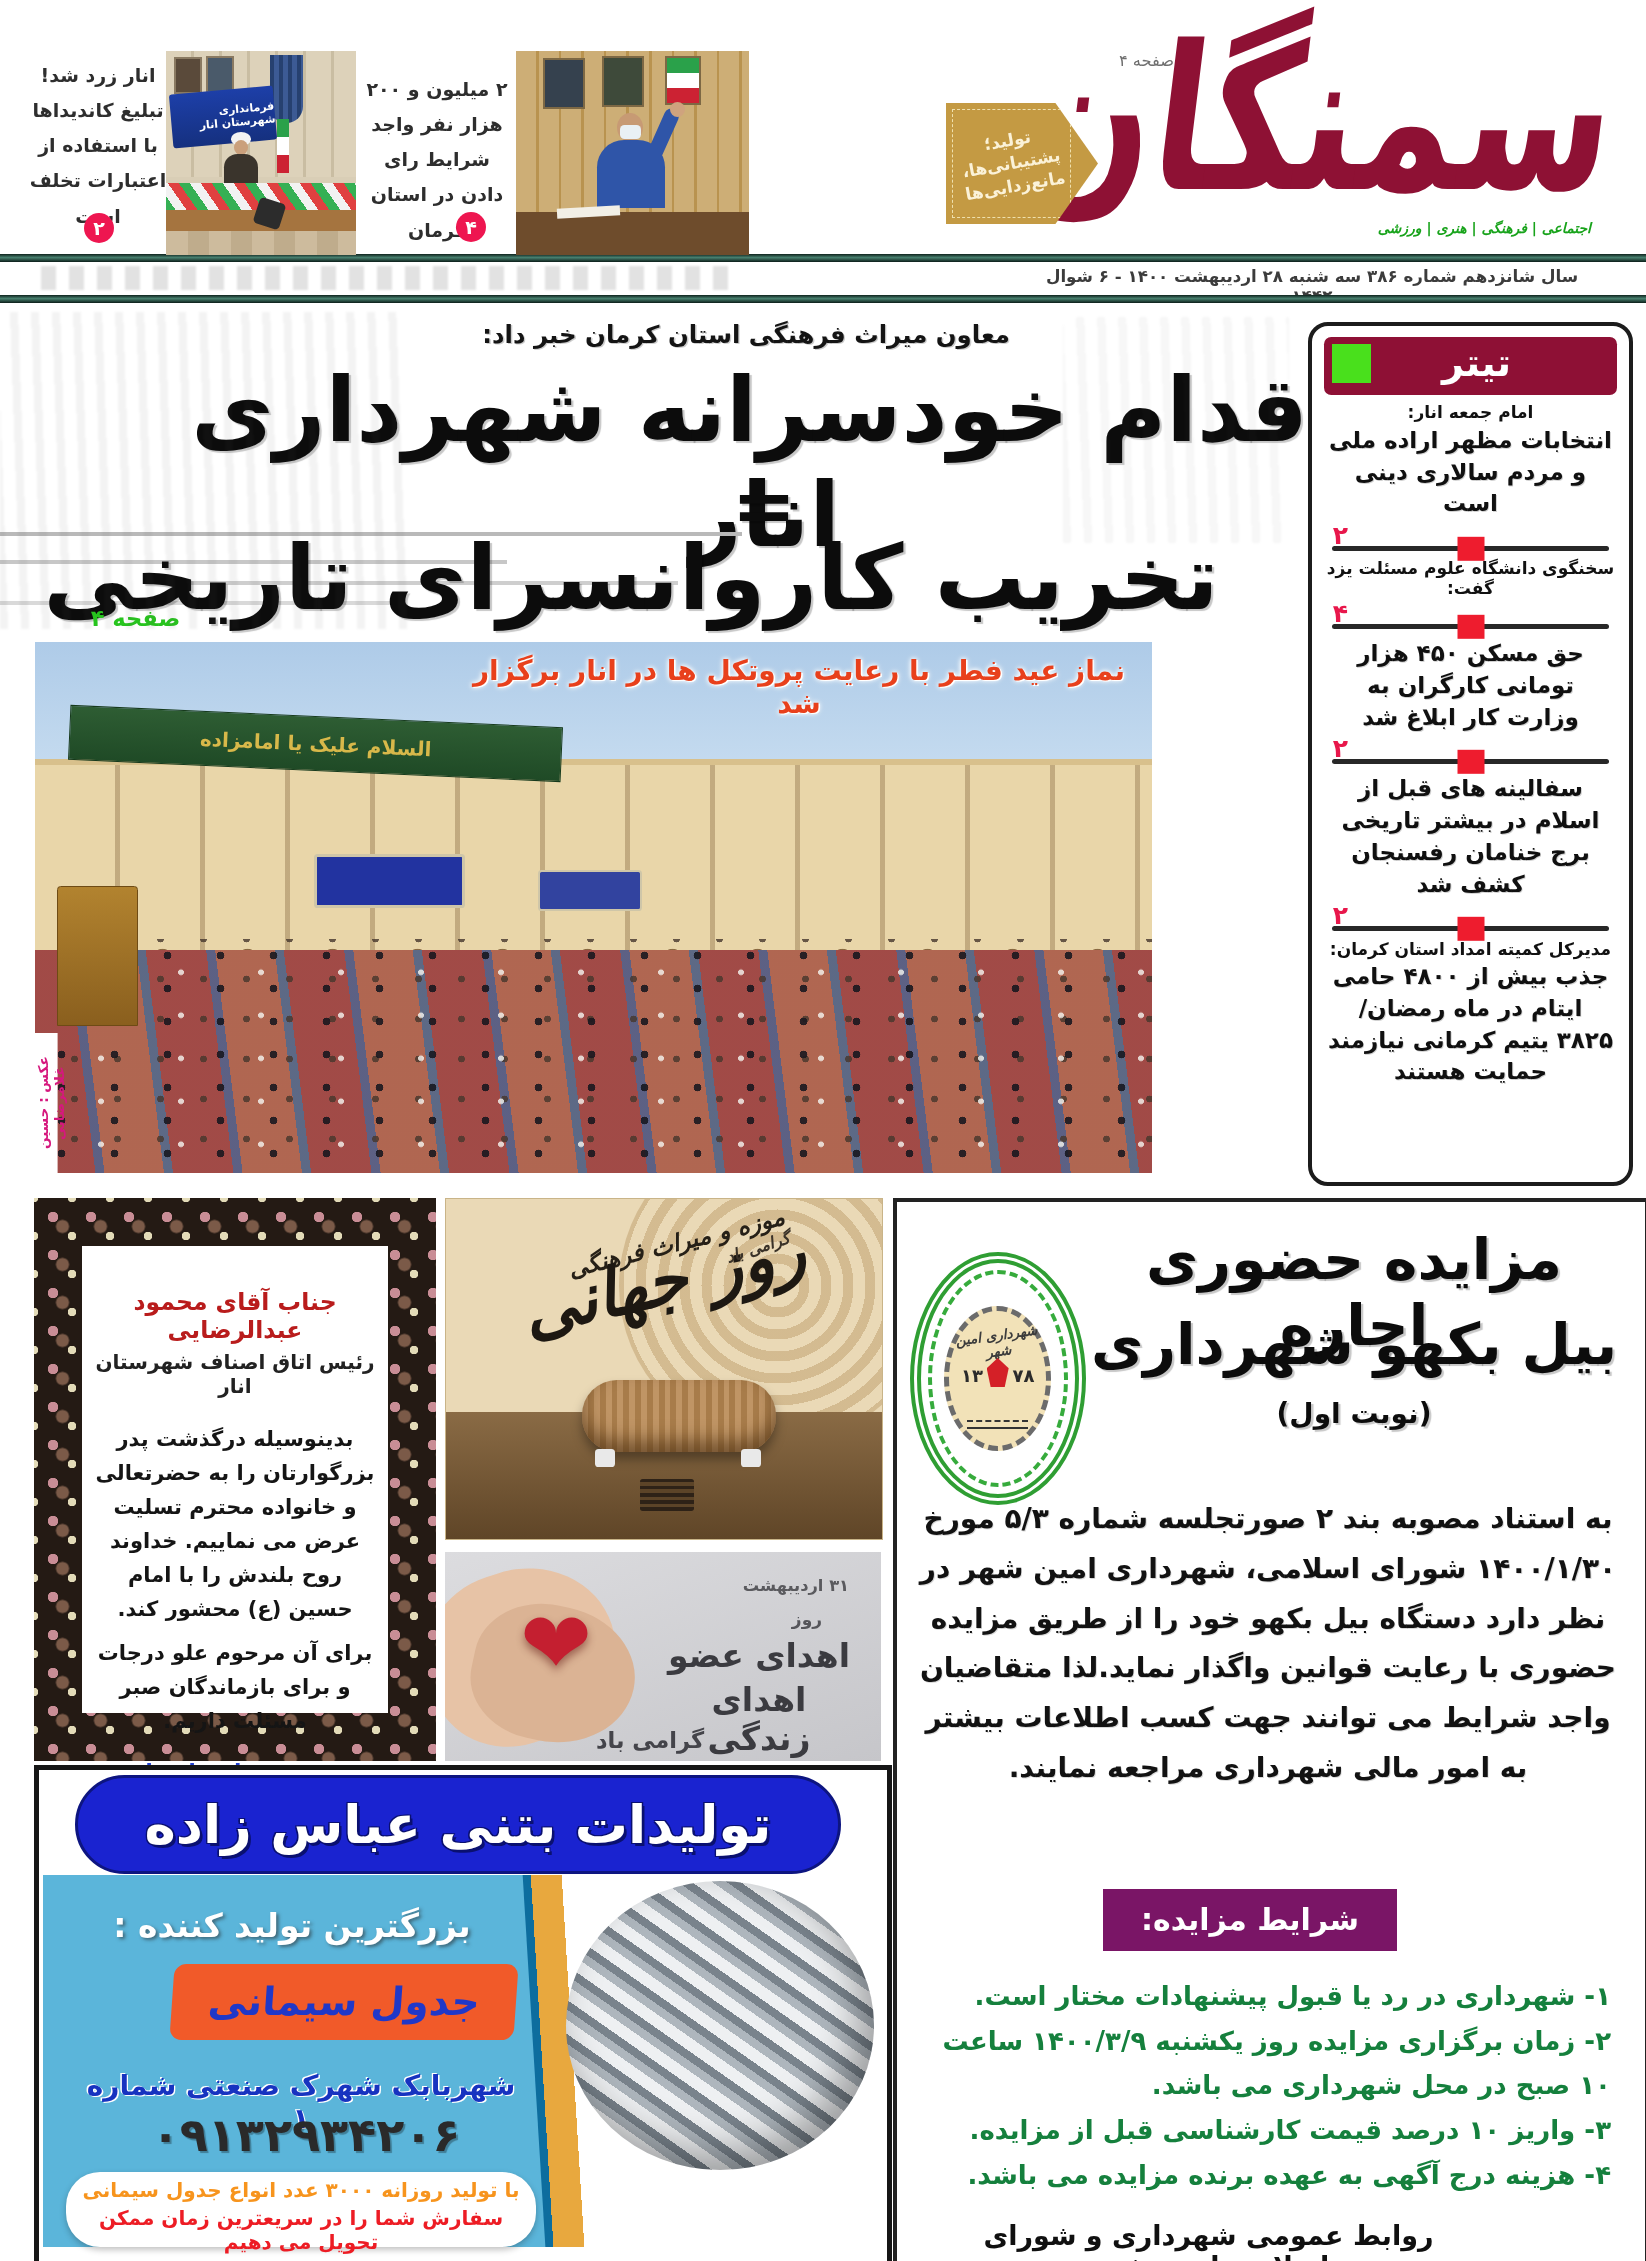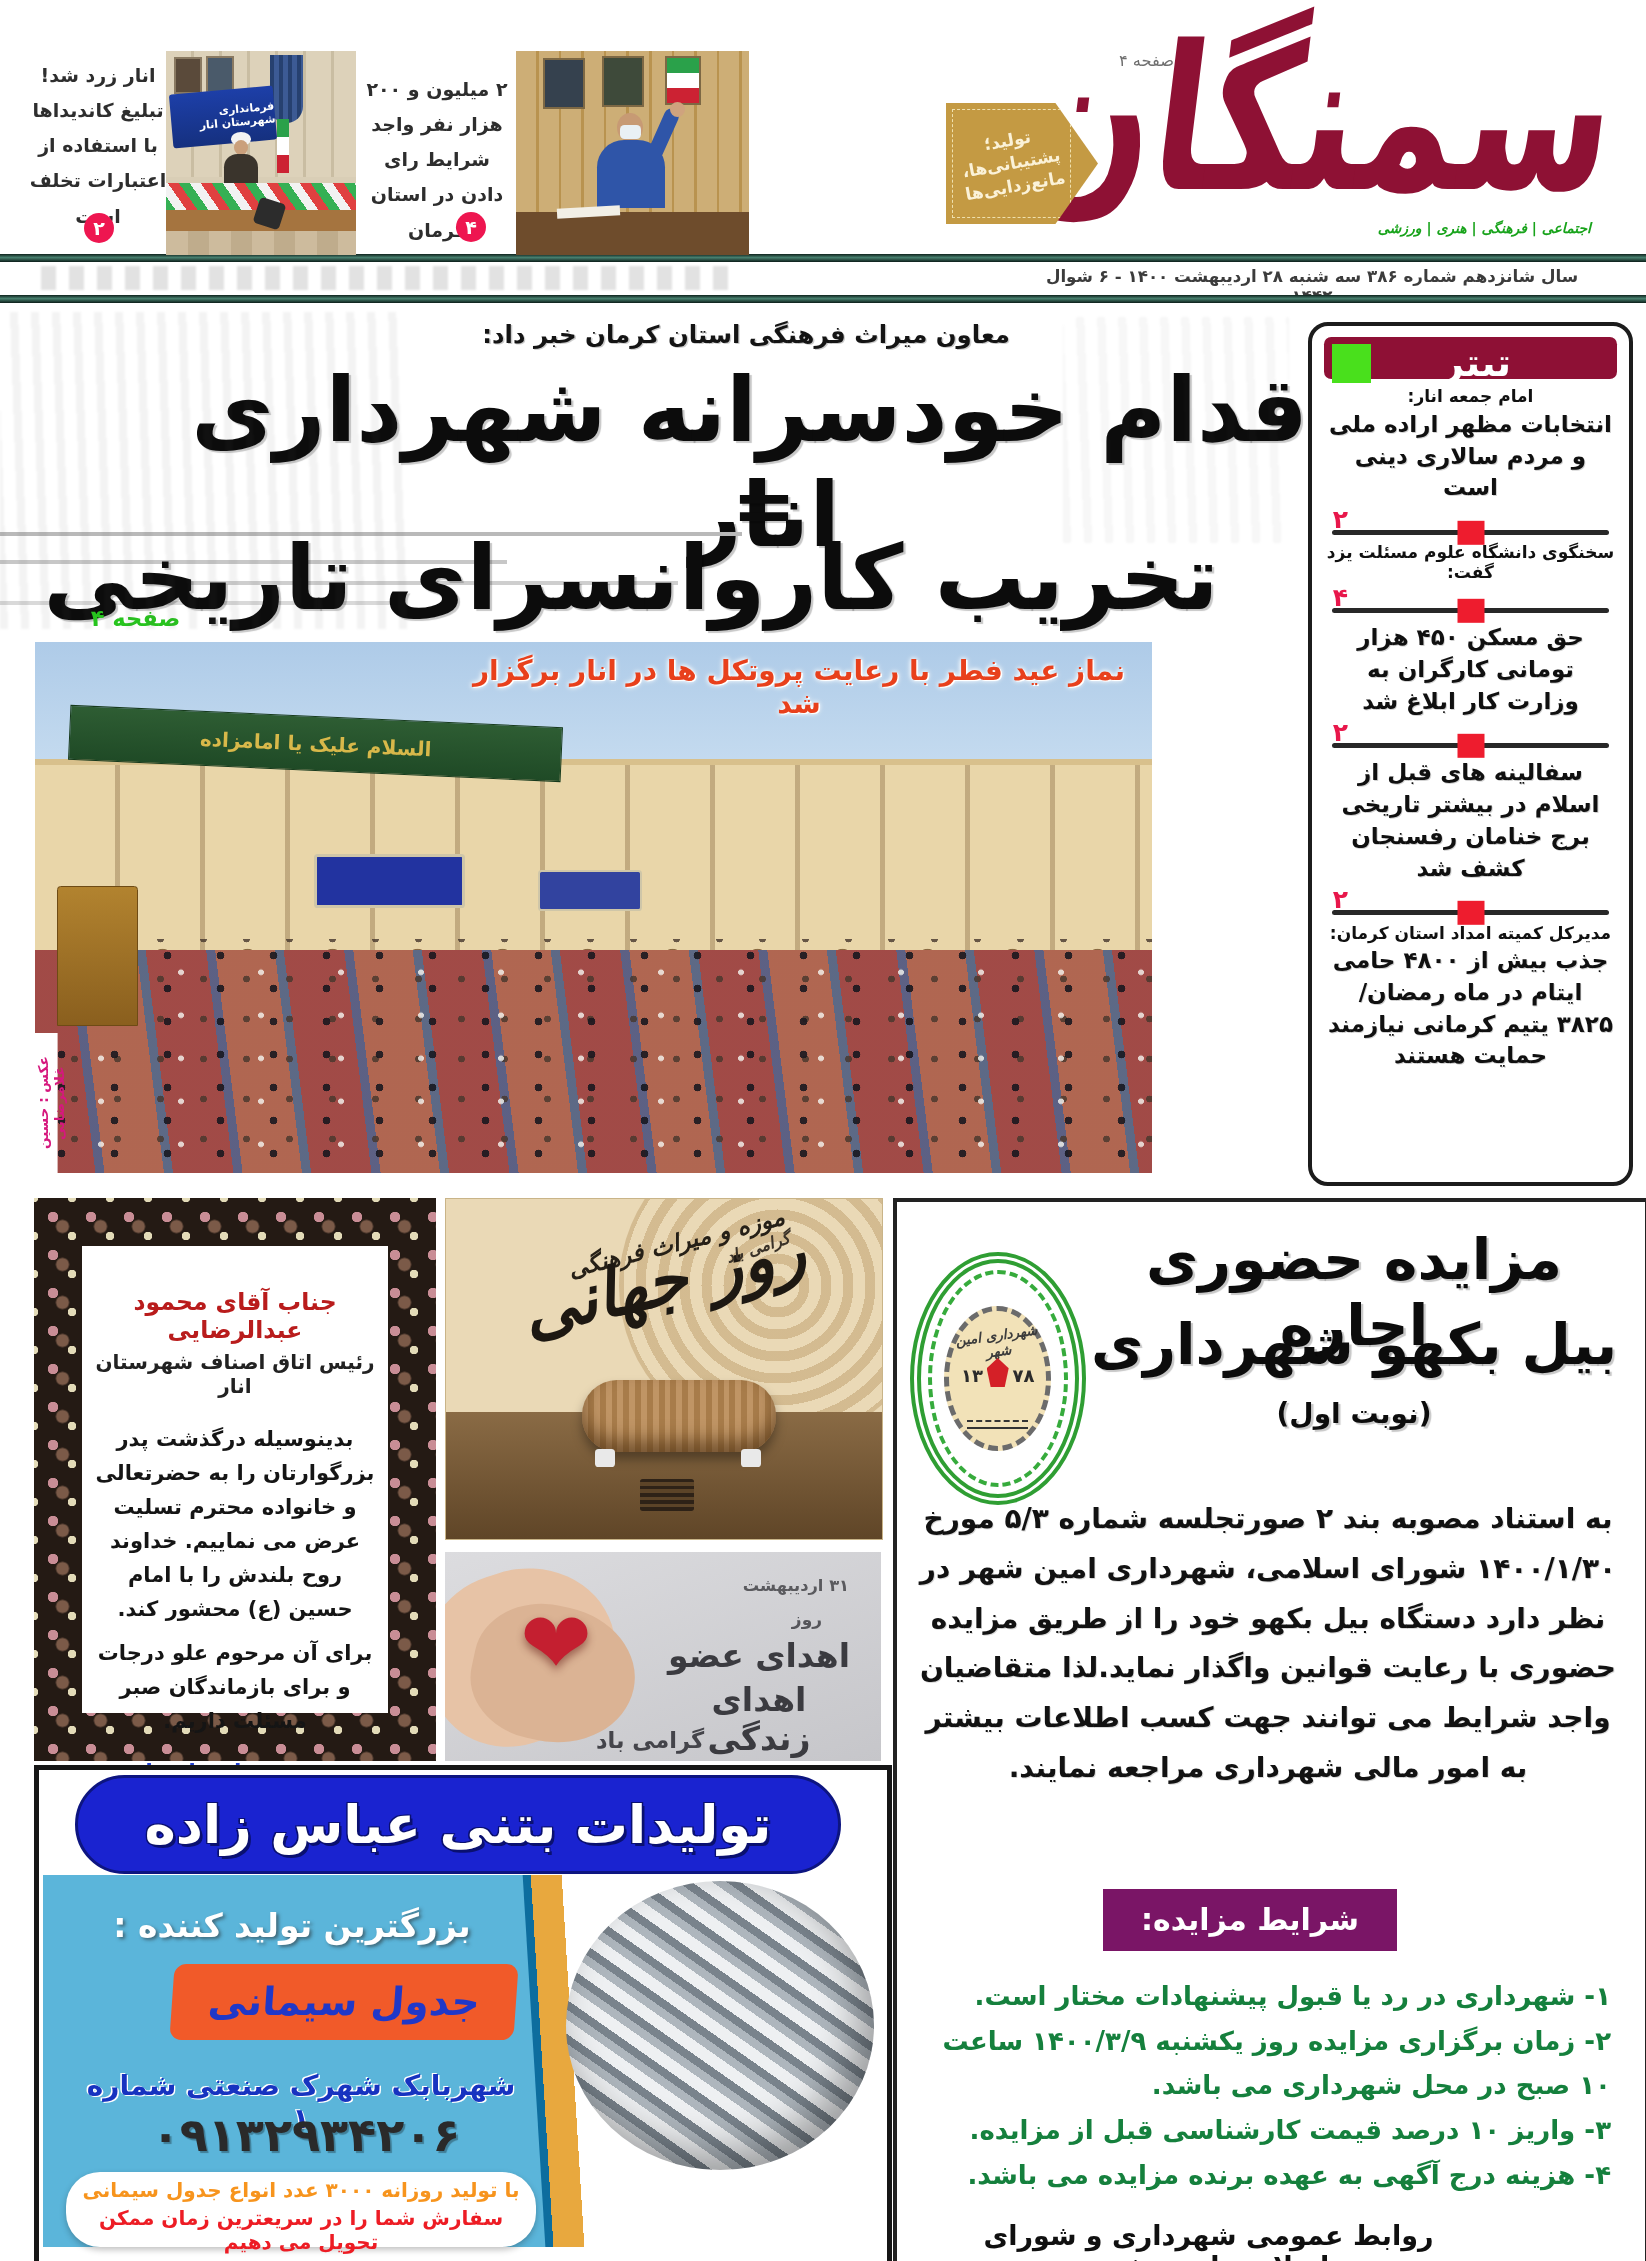--- a/index.html
+++ b/index.html
@@ -12,21 +12,21 @@
   
   .noise{background:repeating-linear-gradient(90deg,rgba(110,110,110,.20) 0 15.4px,transparent 15.4px 28px);
          filter:blur(0.9px);}
   .noise2{background:repeating-linear-gradient(88deg,rgba(90,90,90,.14) 0 8.1px,transparent 8.1px 21px);
          filter:blur(0.9px);}
   
   .badge-circle{width:30px;height:30px;border-radius:50%;background:#ee1650;color:#fff;
       font-weight:bold;font-size:19px;line-height:30px;text-align:center;}
   
   .sidebar{border:4.1px solid #1c1c1c;border-radius:20px;background:#fff;overflow:hidden;}
-  .sb-header{position:relative;margin:11px 11.8px 4.5px 11.8px;height:42px;background:#8e1035;border-radius:7.2px;padding-left:12px;}
+  .sb-header{position:relative;margin:11px 11.8px 4.5px 11.8px;height:58px;background:#8e1035;border-radius:7.2px;padding-left:12px;}
   .sb-header .sq{position:absolute;left:8.1px;top:7.2px;width:39px;height:39px;background:#49e01c;}
   .sb-title{color:#fff;font-weight:bold;font-size:38px;line-height:53px;text-align:center;}
   .sb-kicker{font-weight:bold;font-size:17px;color:#111;text-align:center;margin:7.2px 13.6px 0 13.6px;}
   .sb-item-title{font-weight:bold;font-size:23px;line-height:1.38;color:#101010;text-align:center;
       margin:2.7px 15.4px 0 15.4px;text-shadow:0.9px 0.9px 0 rgba(0,0,0,.18);}
   .sb-num-row{position:relative;height:26px;margin:0 18px;}
   .sb-num{position:absolute;left:2.7px;top:0.9px;color:#e8174b;font-weight:bold;font-size:25px;}
   .sb-rule{position:relative;height:5px;margin:0 20px;background:#282828;border-radius:2.7px;}
   .sb-rule .rsq{position:absolute;left:50%;top:50%;transform:translate(-50%,-50%);width:27px;height:24.4px;background:#ee1c2e;}
   

